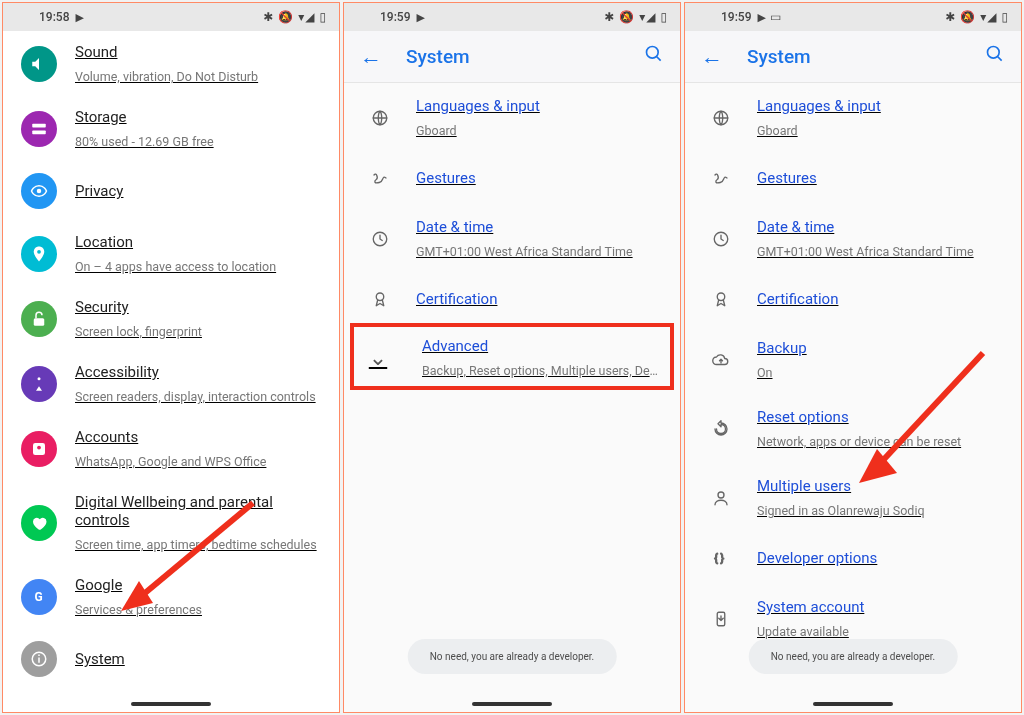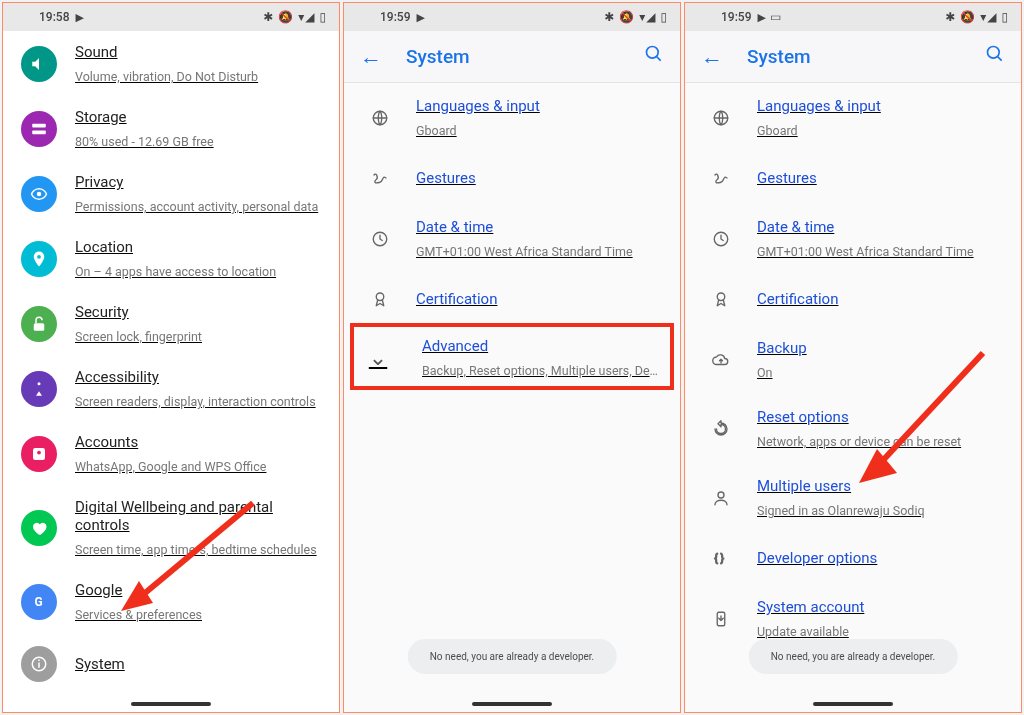--- a/index.html
+++ b/index.html
@@ -171,21 +171,20 @@
       </div>
       <div class="row">
         <span class="iconwrap bg-blue">
           <svg width="18" height="18" viewBox="0 0 24 24" fill="#fff">
             <circle cx="12" cy="12" r="3"></circle>
             <path fill="none" stroke="#fff" stroke-width="2" d="M2 12s3-7 10-7 10 7 10 7-3 7-10 7S2 12 2 12z"></path>
           </svg>
         </span>
         <div class="txt">
           <div class="title">Privacy</div>
-          <div class="sub">Permissions, account activity, personal data</div>
         </div>
       </div>
       <div class="row">
         <span class="iconwrap bg-amber">
           <svg width="18" height="18" viewBox="0 0 24 24" fill="#fff">
             <path d="M12 2C8 2 5 5 5 9c0 5 7 13 7 13s7-8 7-13c0-4-3-7-7-7z"></path>
             <circle cx="12" cy="9" r="2.5" fill="#00bcd4"></circle>
           </svg>
         </span>
         <div class="txt">

